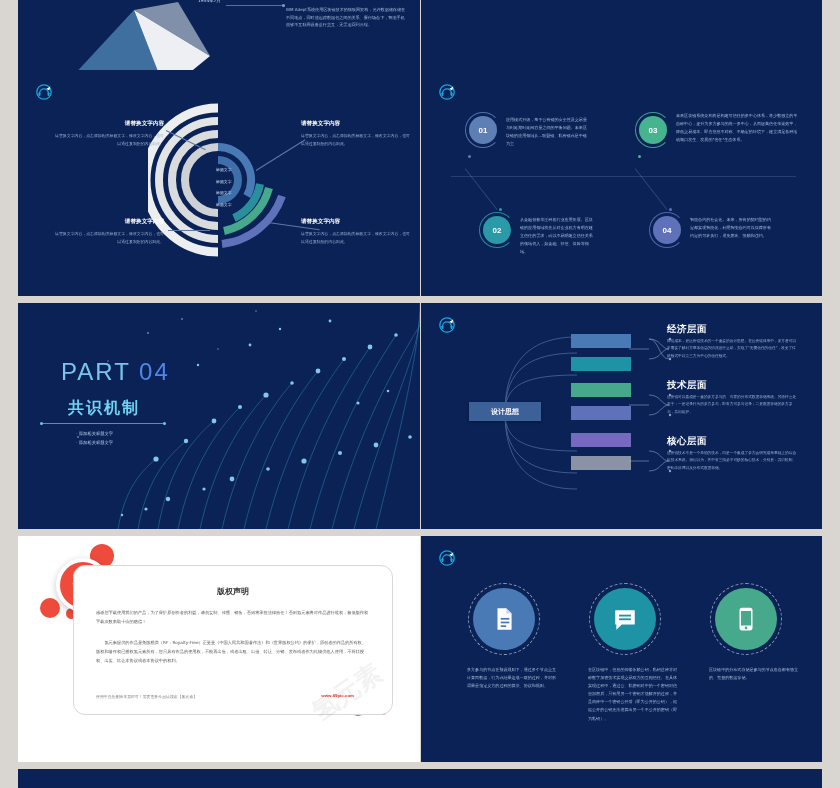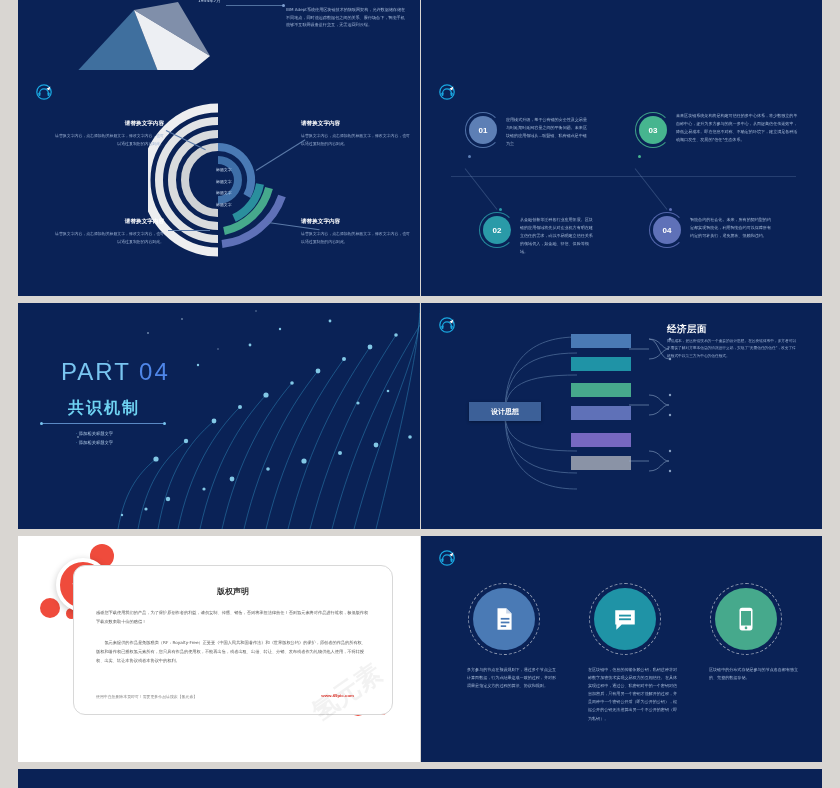--- a/index.html
+++ b/index.html
@@ -380,20 +380,28 @@
           <circle cx="41" cy="88" r="1.2"></circle>
         <circle cx="41" cy="124" r="1.2"></circle>
           <circle cx="41" cy="144" r="1.2"></circle>
       </g>
     </svg>
 
     <div class="ds-grp" style="top:20px">
       <div class="gt cn">经济层面</div>
       <div class="gp cn">降低成本，是区块链技术的一个重要的设计思想。在区块链体系中，多方者可以不需要了解对方基本信息的情况进行交易，实现了"无需信任的信任"，改变了传统模式中以第三方为中心的信任模式。</div>
     </div>
+    <div class="ds-grp" style="top:76px">
+      <div class="gt cn">技术层面</div>
+      <div class="gp cn">区块链可以看成是一重的多方参与的、可靠的分布式数据存储系统。其独特之处在于：一是记录行为的多方参与，即有方可参与记录；二是数据存储的多方参与，共同维护。</div>
+    </div>
+    <div class="ds-grp" style="top:132px">
+      <div class="gt cn">核心层面</div>
+      <div class="gp cn">区块链技术不是一个单独的技术，而是一个集成了多方面研究成果基础上的综合性技术系统。我们以为，其中有三项必不可缺的核心技术，分别是：共识机制、密码学原理以及分布式数据存储。</div>
+    </div>
   </div>
 
   <div class="slide white" id="slide5">
     <div class="blob" style="left:72px;top:8px;width:24px;height:24px"></div>
     <div class="blob" style="left:22px;top:62px;width:20px;height:20px"></div>
     <div class="blob" style="left:48px;top:72px;width:11px;height:11px"></div>
     <div class="blob" style="left:330px;top:160px;width:20px;height:20px"></div>
     <div class="blob" style="left:360px;top:170px;width:9px;height:9px"></div>
     <div class="badge cn">氢元素</div>
 

